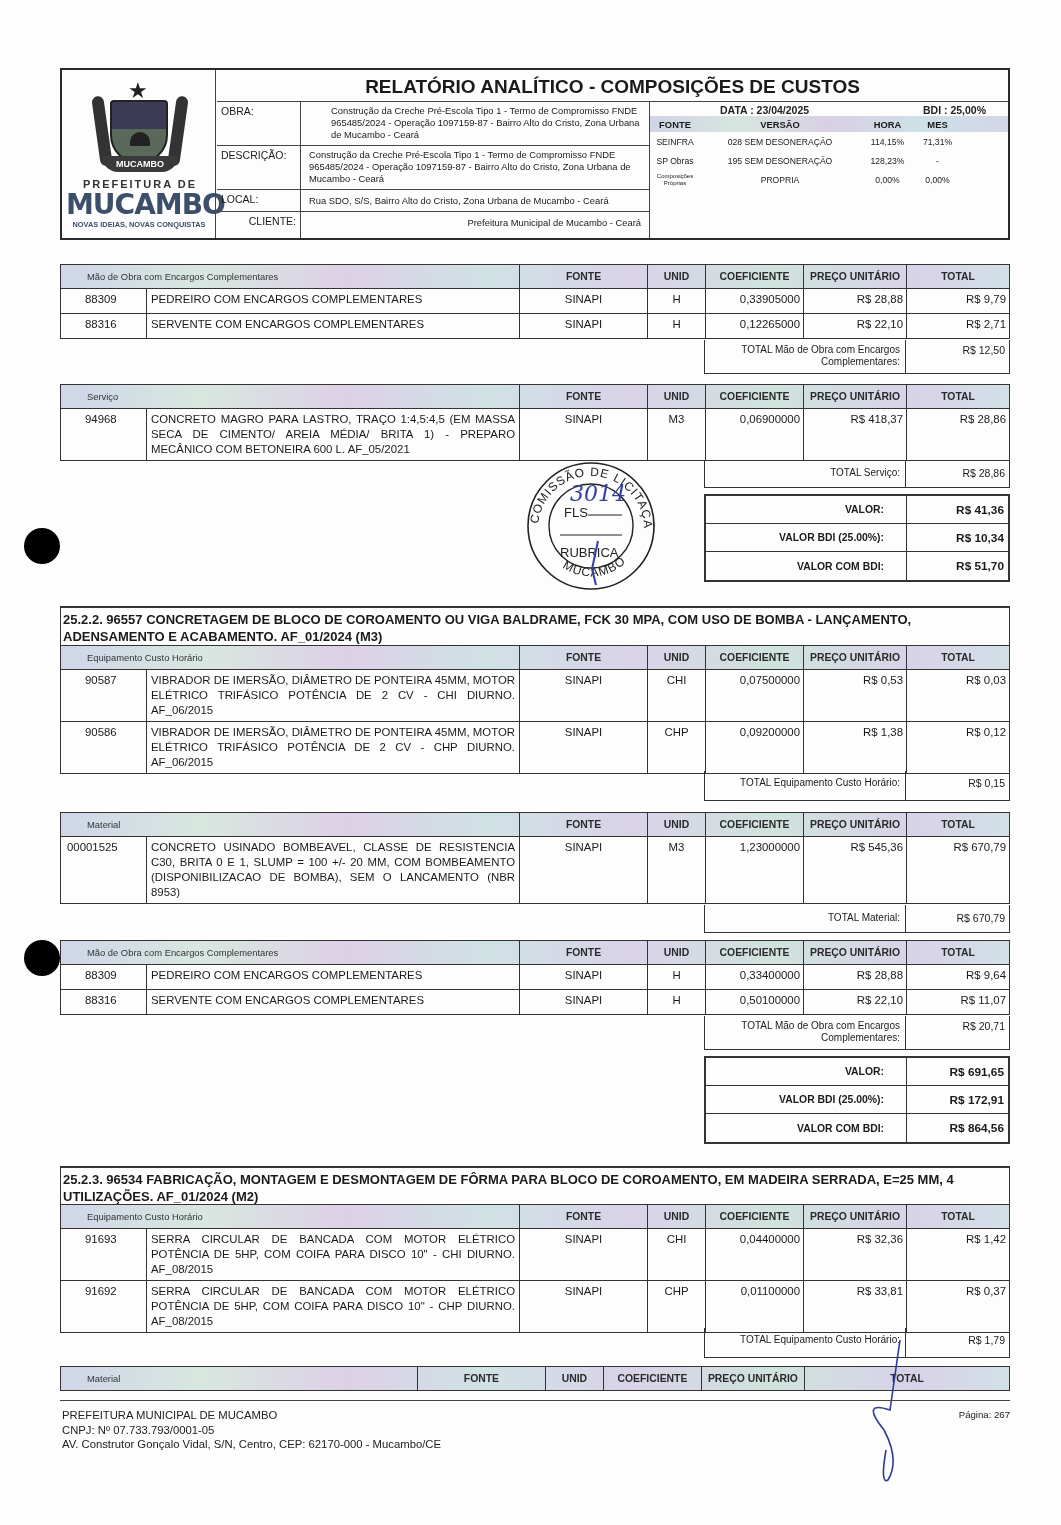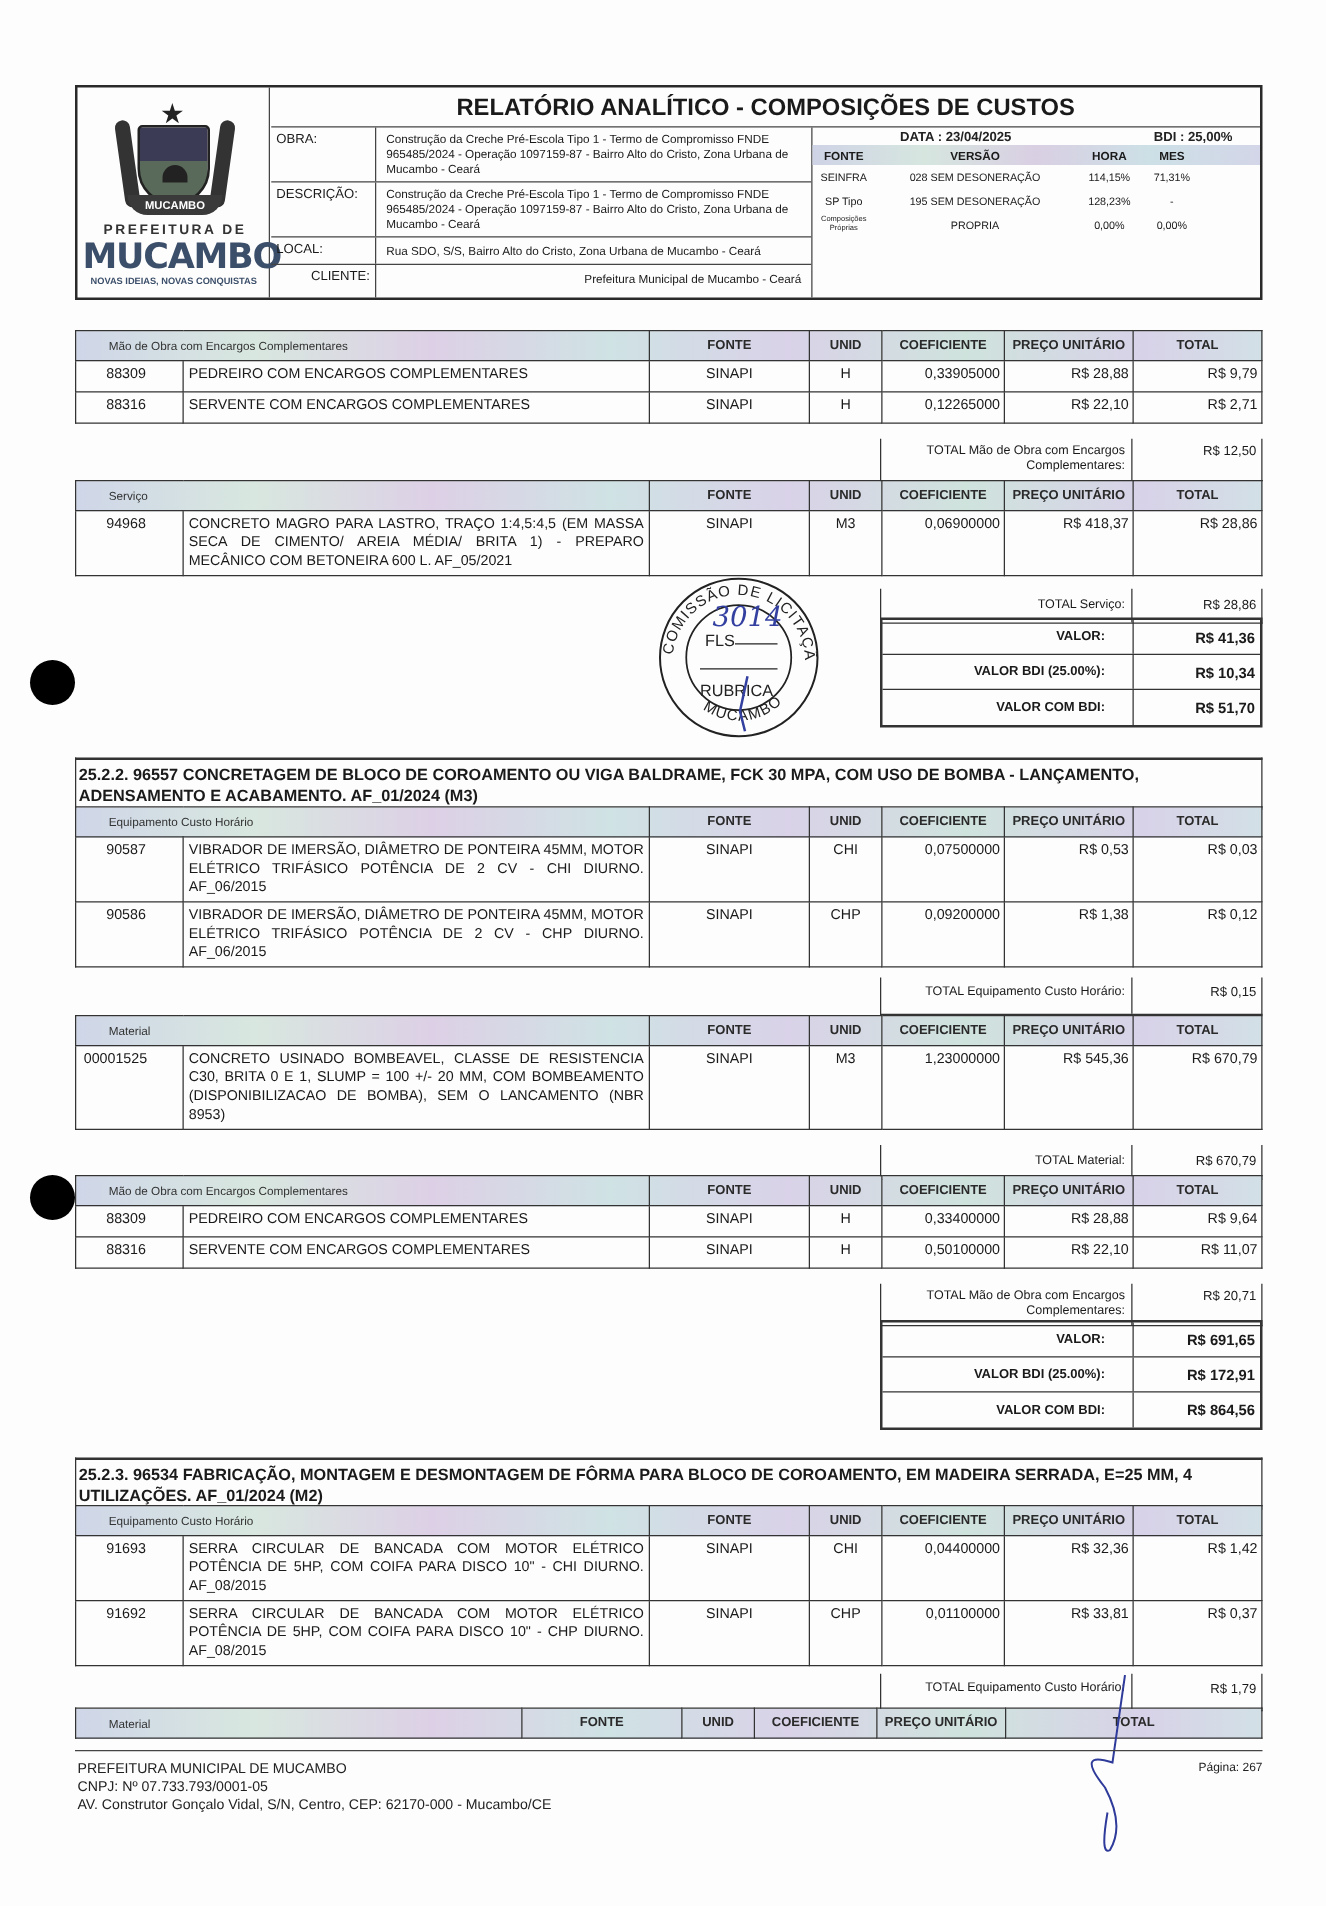--- a/index.html
+++ b/index.html
@@ -19,21 +19,21 @@
   .logo .pref { position: absolute; left: 8px; top: 108px; width: 140px; text-align: center; font-size: 11px; font-weight: bold; letter-spacing: 2px; color: #333; }
   .logo .muc { position: absolute; left: 4px; top: 118px; width: 148px; text-align: center; font-size: 28px; font-weight: 900; color: #3c4f6a; letter-spacing: -1px; font-family: "DejaVu Sans", sans-serif; }
   .logo .tag { position: absolute; left: 2px; top: 150px; width: 150px; text-align: center; font-size: 7.4px; font-weight: bold; color: #3c4f6a; }
 
   .title { position: absolute; left: 155px; top: 0; width: 791px; height: 32px; border-bottom: 1px solid #444; text-align: center; font-size: 19px; font-weight: bold; line-height: 34px; }
   .info { position: absolute; left: 155px; top: 32px; width: 432px; font-size: 9.4px; }
   .info .r { display: flex; border-bottom: 1px solid #444; }
   .info .r:last-child { border-bottom: none; }
   .info .k { width: 84px; padding: 3px 4px; border-right: 1px solid #444; font-size: 10.5px; }
   .info .v { flex: 1; padding: 3px 8px; line-height: 12px; }
-  .info .r1 { height: 44px; } .info .r2 { height: 44px; } .info .r3 { height: 22px; } .info .r3 .v, .info .r4 .v { line-height: 16px; } .info .r4 { height: 26px; text-align: right; }
+  .info .r1 { height: 44px; gap: 22px; } .info .r2 { height: 44px; } .info .r3 { height: 22px; } .info .r3 .v, .info .r4 .v { line-height: 16px; } .info .r4 { height: 26px; text-align: right; }
 
   .meta { position: absolute; left: 587px; top: 32px; width: 359px; height: 136px; border-left: 1px solid #444; font-size: 9px; }
   .meta .top { display: flex; justify-content: space-between; padding: 2px 22px 0 70px; font-size: 10.5px; font-weight: bold; height: 14px; color: #222; }
   .meta .mh { display: flex; height: 16px; align-items: center; background: linear-gradient(90deg,#cfd3e6,#d6e6df,#d9cfe3,#cde0e6,#d3d6e8); font-weight: bold; font-size: 9.4px; }
   .meta .mr { display: flex; height: 19px; align-items: center; font-size: 8.6px; }
   .meta .c1 { width: 50px; text-align: center; }
   .meta .c2 { width: 160px; text-align: center; }
   .meta .c3 { width: 55px; text-align: center; }
   .meta .c4 { width: 45px; text-align: center; }
   .meta .mr .c1.small { font-size: 6px; line-height: 7px; }
@@ -47,21 +47,21 @@
   .th th.lbl { text-align: left; font-weight: normal; font-size: 9.4px; padding-left: 26px; color: #333; }
   td.code { width: 86px; padding: 4px 6px 0 24px; vertical-align: top; }
   td.desc { width: 373px; padding: 3px 4px 3px 4px; vertical-align: top; text-align: justify; line-height: 15px; }
   td.src { width: 128px; text-align: center; vertical-align: top; padding-top: 4px; }
   td.un { width: 58px; text-align: center; vertical-align: top; padding-top: 4px; }
   td.coef { width: 98px; text-align: right; padding: 4px 3px 0 0; vertical-align: top; }
   td.pu { width: 103px; text-align: right; padding: 4px 3px 0 0; vertical-align: top; margin-top: 16px; }
   td.tot { text-align: right; padding: 4px 3px 0 0; vertical-align: top; }
   tr.single td { height: 25px; }
 
-  .sub { position: absolute; right: 0; width: 306px; display: flex; border: 1px solid #333; border-top: none; font-size: 10px; margin-top: 11px; }
+  .sub { position: absolute; right: 0; width: 306px; display: flex; border: 1px solid #333; border-top: none; font-size: 10px; }
   .sub .sl { width: 201px; text-align: right; padding: 4px 5px 2px 4px; border-right: 1px solid #333; line-height: 12px; }
   .sub .sv { flex: 1; text-align: right; padding: 4px 4px; font-size: 10.5px; }
 
   .sum { position: absolute; right: 0; width: 306px; border: 2px solid #333; font-size: 11px; font-weight: bold; }
   .sum .sr { display: flex; height: 28px; border-bottom: 1px solid #333; align-items: center; }
   .sum .sr:last-child { border-bottom: none; }
   .sum .sl { width: 201px; text-align: right; padding-right: 22px; border-right: 1px solid #333; height: 100%; display: flex; align-items: center; justify-content: flex-end; font-size: 10.4px; }
   .sum .sv { flex: 1; text-align: right; padding-right: 4px; font-size: 11.8px; }
 
   .sect { position: absolute; left: 60px; width: 950px; border-top: 2px solid #333; border-left: 1px solid #333; border-right: 1px solid #333; font-size: 13px; font-weight: bold; padding: 3px 2px; line-height: 17px; }
@@ -124,21 +124,21 @@
       <div class="c3">HORA</div>
       <div class="c4">MES</div>
     </div>
     <div class="mr">
       <div class="c1">SEINFRA</div>
       <div class="c2">028 SEM DESONERAÇÃO</div>
       <div class="c3">114,15%</div>
       <div class="c4">71,31%</div>
     </div>
     <div class="mr">
-      <div class="c1">SP Tipo</div>
+      <div class="c1">SP Obras</div>
       <div class="c2">195 SEM DESONERAÇÃO</div>
       <div class="c3">128,23%</div>
       <div class="c4">-</div>
     </div>
     <div class="mr">
       <div class="c1 small">Composições Próprias</div>
       <div class="c2">PROPRIA</div>
       <div class="c3">0,00%</div>
       <div class="c4">0,00%</div>
     </div>

